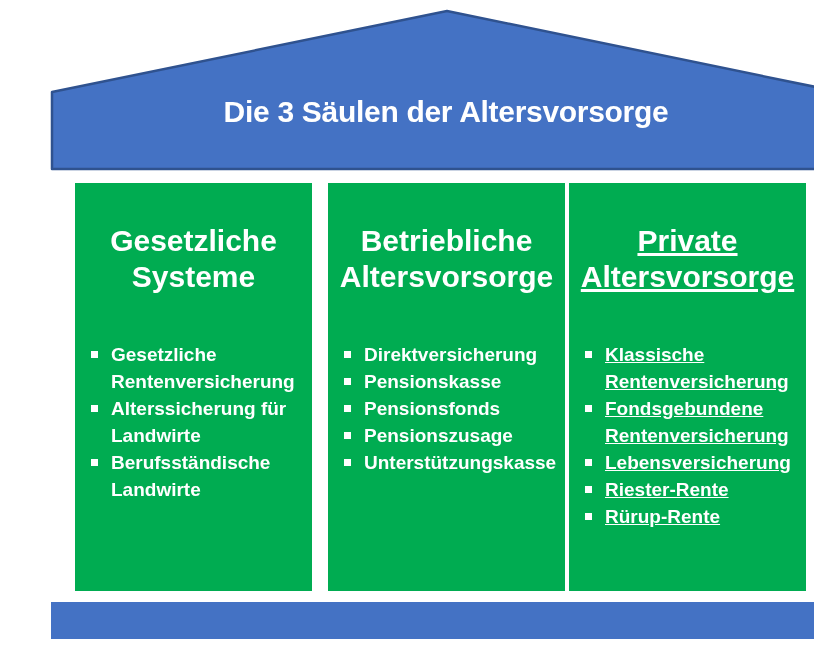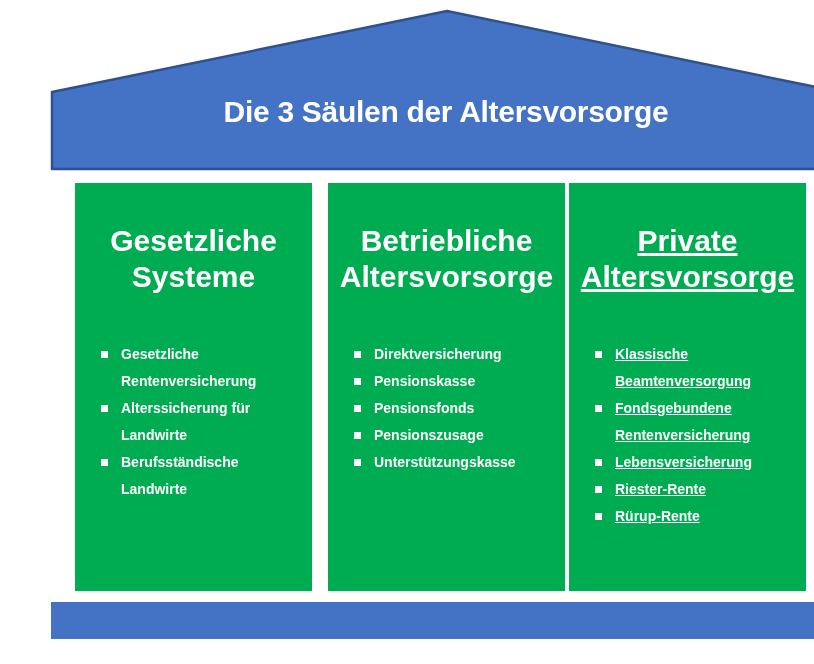--- a/index.html
+++ b/index.html
@@ -48,23 +48,23 @@
   .pillar-heading{
     margin-top:40px;
     padding:0 10px;
     text-align:center;
     font-size:30px;
     font-weight:bold;
     line-height:36px;
   }
   .pillar-list{
     margin:46px 0 0 0;
-    padding:0 4px 0 26px;
+    padding:0 4px 0 16px;
     list-style:none;
-    font-size:14px;
+    font-size:19px;
     font-weight:bold;
     line-height:27px;
   }
   .pillar-list li{
     position:relative;
     padding-left:20px;
   }
   .pillar-list li::before{
     content:"";
     position:absolute;
@@ -106,21 +106,21 @@
         <li>Pensionskasse</li>
         <li>Pensionsfonds</li>
         <li>Pensionszusage</li>
         <li>Unterstützungskasse</li>
       </ul>
   </div>
 
   <div class="pillar pillar-3">
     <div class="pillar-heading">Private Altersvorsorge</div>
     <ul class="pillar-list">
-        <li>Klassische Beamtenversorgung</li>
+        <li>Klassische Rentenversicherung</li>
         <li>Fondsgebundene Rentenversicherung</li>
         <li>Lebensversicherung</li>
         <li>Riester-Rente</li>
         <li>Rürup-Rente</li>
       </ul>
   </div>
 
   <div class="base-bar"></div>
 
 </div>

